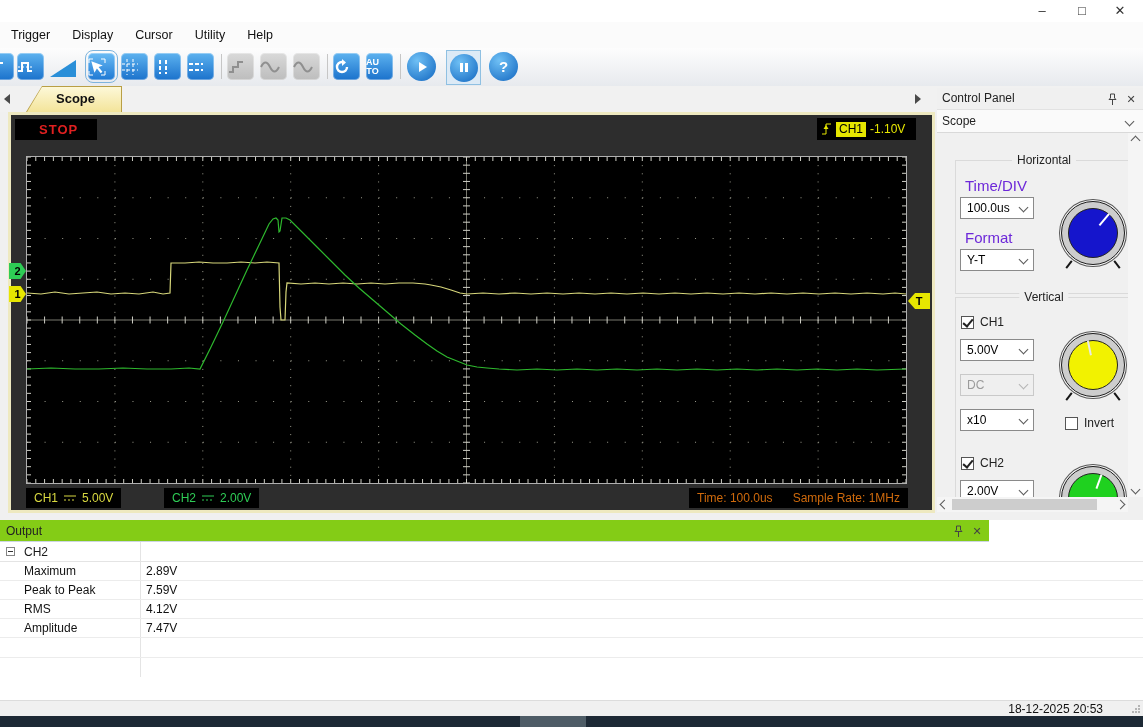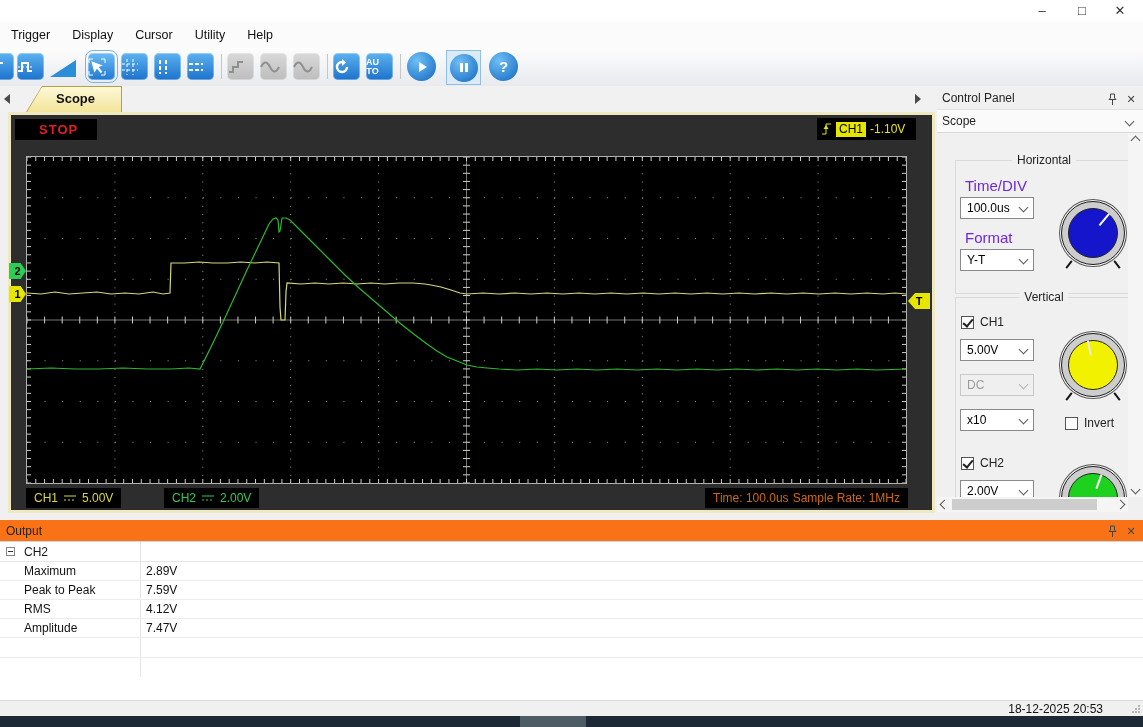--- a/index.html
+++ b/index.html
@@ -37,21 +37,21 @@
   #trigbox .chip{background:#e6e600;color:#000;font-size:12px;padding:0 3px;line-height:15px;}
   #trigbox .lvl{color:#e6e600;font-size:12px;}
   #plot{position:absolute;left:15px;top:41px;width:881px;height:328px;background:#000;}
   .pos-marker{position:absolute;width:17px;height:16px;color:#000;font-size:11px;font-weight:bold;text-align:center;line-height:16px;clip-path:polygon(0 0,68% 0,100% 50%,68% 100%,0 100%);}
   #mk-ch2{left:-2px;top:148px;background:#22cc22;}
   #mk-ch1{left:-2px;top:171px;background:#e6e600;}
   #mk-trig{position:absolute;left:897px;top:178px;width:22px;height:16px;background:#e6e600;color:#000;font-size:11px;font-weight:bold;text-align:center;line-height:16px;clip-path:polygon(0 50%,32% 0,100% 0,100% 100%,32% 100%);}
   .chbox{position:absolute;top:373px;height:20px;background:#000;font-size:12px;display:flex;align-items:center;gap:5px;padding:0 8px;}
   #chbox1{left:15px;color:#d8d840;}
   #chbox2{left:153px;color:#2ecc55;}
-  #timebox{position:absolute;right:24px;top:373px;height:20px;background:#000;color:#cf6a0c;font-size:12px;display:flex;align-items:center;gap:4px;padding:0 8px;}
+  #timebox{position:absolute;right:24px;top:373px;height:20px;background:#000;color:#cf6a0c;font-size:12px;display:flex;align-items:center;gap:20px;padding:0 8px;}
   
   #cpanel{position:absolute;left:937px;top:88px;width:206px;height:424px;background:#f0f0f0;}
   #cp-header{position:absolute;left:0;top:0;width:206px;height:21px;}
   #cp-header .t{position:absolute;left:5px;top:3px;font-size:12px;color:#222;}
   .hicon{position:absolute;top:4px;width:14px;height:14px;display:flex;align-items:center;justify-content:center;font-size:11px;color:#444;}
   #cp-selector{position:absolute;left:0;top:21px;width:206px;height:24px;background:#fafafa;border-top:1px solid #e2e2e2;border-bottom:1px solid #d9d9d9;box-sizing:border-box;}
   #cp-selector .t{position:absolute;left:5px;top:4px;font-size:12px;color:#222;}
   #cp-content{position:absolute;left:8px;top:45px;width:191px;height:364px;overflow:hidden;}
   .group{position:absolute;border:1px solid #dadada;}
   .gtitle{position:absolute;top:-8px;left:50%;transform:translateX(-50%);background:#f0f0f0;padding:0 5px;font-size:12px;color:#222;white-space:nowrap;}
@@ -75,21 +75,21 @@
   .knob .leg{position:absolute;width:2px;height:9px;background:#161616;bottom:-4px;}
   .knob .leg.l{left:7px;transform:rotate(38deg);}
   .knob .leg.r{right:7px;transform:rotate(-38deg);}
   .sb{position:absolute;background:#f5f5f5;}
   #cp-vscroll{left:191px;top:45px;width:15px;height:364px;}
   #cp-hscroll{left:0;top:409px;width:191px;height:15px;}
   #cp-hthumb{position:absolute;left:15px;top:2px;width:145px;height:11px;background:#cdcdcd;}
   .sbarr{position:absolute;width:15px;height:15px;display:flex;align-items:center;justify-content:center;}
   
   #output{position:absolute;left:0;top:520px;width:1143px;height:180px;background:#fff;}
-  #out-header{position:absolute;left:0;top:0;width:1143px;height:22px;background:#f97316;border-bottom:1px solid #ccd6e2;box-sizing:border-box;}
+  #out-header{position:absolute;left:0;top:0;width:989px;height:22px;background:#84cc16;border-bottom:1px solid #ccd6e2;box-sizing:border-box;}
   #out-header .t{position:absolute;left:6px;top:4px;font-size:12px;color:#222;}
   #out-group{position:absolute;left:0;top:22px;width:1143px;height:20px;border-bottom:1px solid #e4e4e4;box-sizing:border-box;}
   .minusbox{position:absolute;left:6px;top:5px;width:9px;height:9px;border:1px solid #848484;background:#fff;box-sizing:border-box;}
   .minusbox::after{content:"";position:absolute;left:1px;top:3px;width:5px;height:1px;background:#333;}
   #out-group .t{position:absolute;left:24px;top:3px;font-size:12px;color:#1a1a1a;}
   .orow{position:absolute;left:0;width:1143px;height:19px;border-bottom:1px solid #ececec;box-sizing:border-box;}
   .orow .olabel{position:absolute;left:24px;top:2px;font-size:12px;color:#111;}
   .orow .ovalue{position:absolute;left:146px;top:2px;font-size:12px;color:#111;}
   #out-vline{position:absolute;left:140px;top:22px;width:1px;height:135px;background:#e4e4e4;}
   #out-lastline{position:absolute;left:0;top:137px;width:1143px;height:1px;background:#ececec;}

